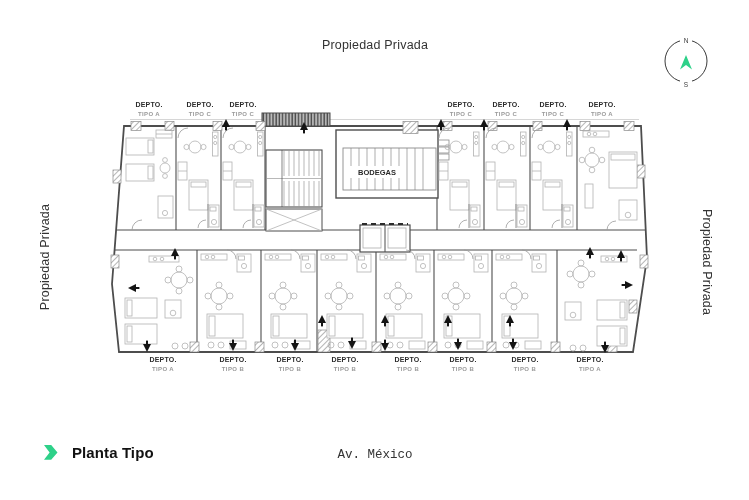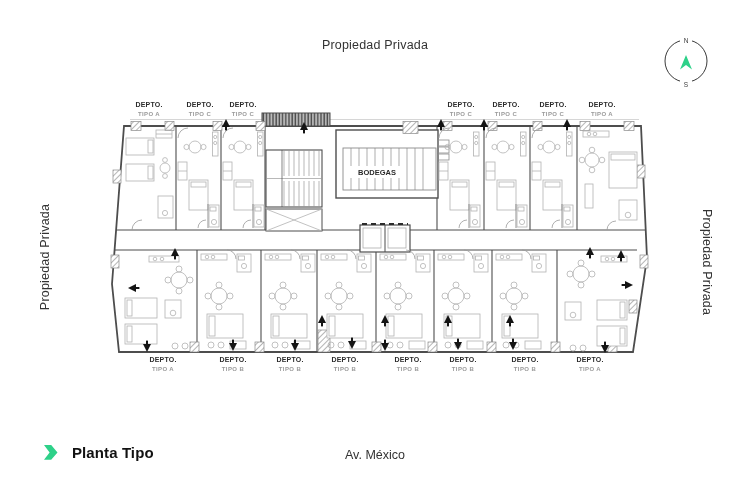--- a/index.html
+++ b/index.html
@@ -3,21 +3,21 @@
 <meta charset="utf-8">
 <style>
   html,body{margin:0;padding:0;background:#ffffff;}
   .canvas{position:relative;width:749px;height:500px;background:#ffffff;overflow:hidden;
           font-family:"Liberation Sans", sans-serif;color:#2f2f2f;border-radius:19px;}
   .abs{position:absolute;}
   .perimeter-label{font-size:12.5px;letter-spacing:.2px;color:#333;white-space:nowrap;}
   .perimeter-top{left:375px;top:45px;transform:translate(-50%,-50%);}
   .perimeter-left{left:45px;top:257px;transform:translate(-50%,-50%) rotate(-90deg);}
   .perimeter-right{left:707px;top:262px;transform:translate(-50%,-50%) rotate(90deg);}
-  .street-label{left:375px;top:455px;transform:translate(-50%,-50%);font-size:12.5px;color:#333;}
+  .street-label{left:375px;top:455px;transform:translate(-50%,-50%);font-size:12.5px;color:#333;font-family:Liberation Mono, monospace;}
   .legend{left:44px;top:444px;display:flex;align-items:center;gap:14px;}
   .legend-text{font-size:15px;font-weight:700;color:#121212;letter-spacing:.1px;}
   .plan-svg{left:0;top:0;}
   .unit-label{position:absolute;text-align:center;transform:translateX(-50%);line-height:1;}
   .unit-label .l1{display:block;font-size:7px;font-weight:700;color:#2b2b2b;letter-spacing:.2px;}
   .unit-label .l2{display:block;font-size:6px;font-weight:700;color:#9a9a9a;letter-spacing:.4px;margin-top:2.5px;}
 </style>
 </head>
 <body>
 

